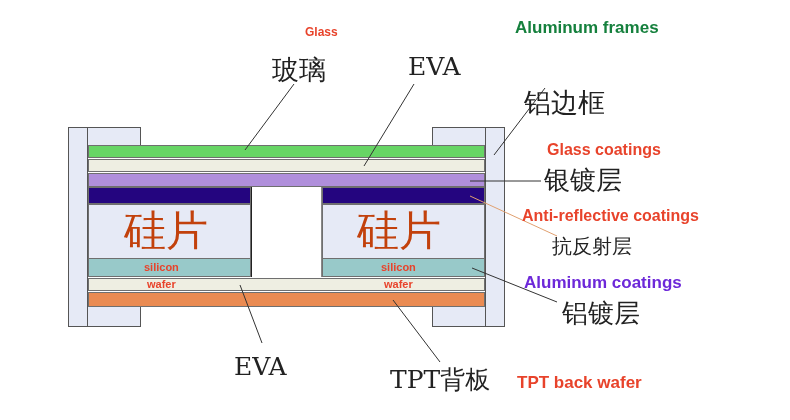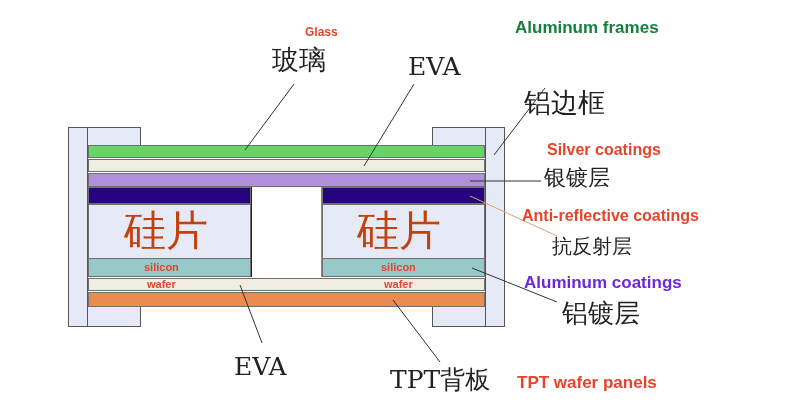--- a/index.html
+++ b/index.html
@@ -47,27 +47,27 @@
   <line x1="414" y1="84" x2="364" y2="166" stroke="#333" stroke-width="1"></line>
   <line x1="545" y1="88" x2="494" y2="155" stroke="#333" stroke-width="1"></line>
   <line x1="470" y1="181" x2="541" y2="181" stroke="#333" stroke-width="1"></line>
   <line x1="470" y1="196" x2="557" y2="236" stroke="#e0a070" stroke-width="1"></line>
   <line x1="472" y1="268" x2="557" y2="302" stroke="#333" stroke-width="1"></line>
   <line x1="240" y1="285" x2="262" y2="343" stroke="#333" stroke-width="1"></line>
   <line x1="393" y1="300" x2="440" y2="362" stroke="#333" stroke-width="1"></line>
 </svg>
 
 <div class="en" style="left:273px;top:26px;font-size:12px;color:#e8432b;margin-left:32px;">Glass</div>
-<div class="cn" style="left:272px;top:46px;">玻璃</div>
+<div class="cn" style="left:272px;top:56px;">玻璃</div>
 <div class="cn" style="left:408px;top:54px;font-size:25px;">EVA</div>
 <div class="en" style="left:515px;top:19px;font-size:17px;color:#15803d;">Aluminum frames</div>
 <div class="cn" style="left:524px;top:49px;margin-top:40px;">铝边框</div>
 
-<div class="en" style="left:547px;top:142px;font-size:16px;color:#e8432b;">Silver coatings</div>
-<div class="cn" style="left:544px;top:167px;font-size:22px;">银镀层</div>
+<div class="en" style="left:547px;top:142px;font-size:16px;color:#e8432b;">Glass coatings</div>
+<div class="cn" style="left:544px;top:167px;font-size:26px;">银镀层</div>
 <div class="en" style="left:522px;top:208px;font-size:16px;color:#e8432b;">Anti-reflective coatings</div>
 <div class="cn" style="left:552px;top:236px;font-size:20px;">抗反射层</div>
 <div class="en" style="left:524px;top:274px;font-size:17px;color:#6d28d9;">Aluminum coatings</div>
 <div class="cn" style="left:562px;top:300px;font-size:26px;">铝镀层</div>
 
 <div class="cn" style="left:234px;top:354px;font-size:25px;">EVA</div>
 <div class="cn" style="left:390px;top:367px;font-size:25px;">TPT背板</div>
-<div class="en" style="left:517px;top:374px;font-size:17px;color:#e8432b;">TPT wafer panels</div>
+<div class="en" style="left:517px;top:374px;font-size:17px;color:#e8432b;">TPT back wafer</div>
 
 </body></html>

